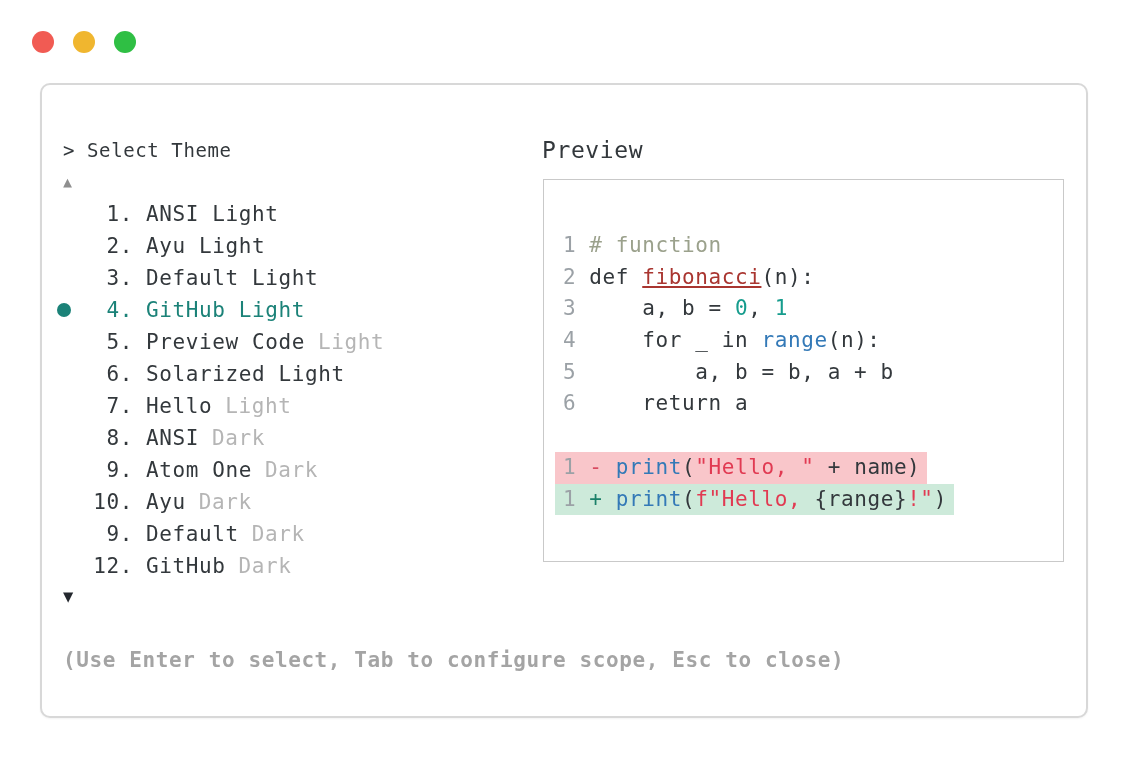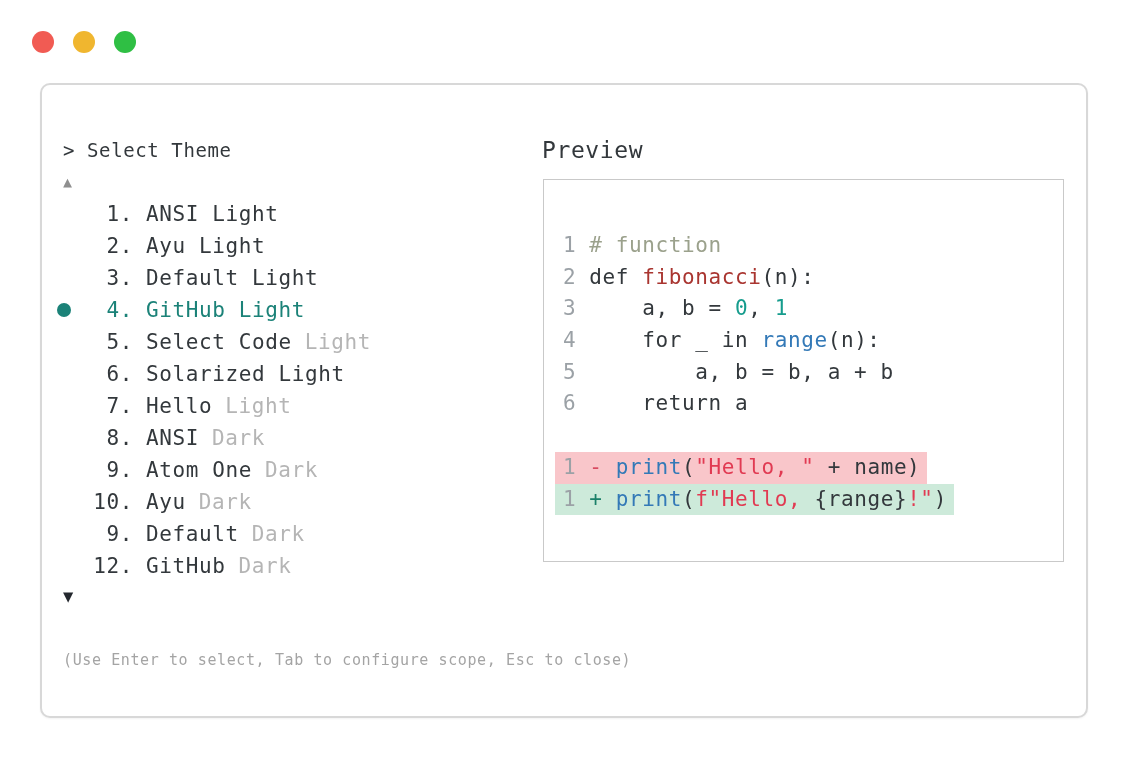--- a/index.html
+++ b/index.html
@@ -42,29 +42,29 @@
 
   .preview-box{position:absolute;left:501px;top:94px;width:521px;height:383px;
     border:1.5px solid var(--preview-border);background:#fff;box-sizing:border-box;}
   .code{position:absolute;left:19px;top:50px;font-size:21px;}
   .code-line{display:flex;height:31.7px;line-height:31.7px;white-space:pre;width:fit-content;}
   .lineno{color:var(--lineno);min-width:1ch;margin-right:13px;text-align:right;}
   .code-line.del{background:var(--del-bg);margin-left:-8px;padding-left:8px;padding-right:7px;}
   .code-line.add{background:var(--add-bg);margin-left:-8px;padding-left:8px;padding-right:7px;}
   .c-comment{color:var(--comment);}
   .c-plain{color:var(--text);text-align:center;}
-  .c-func{color:var(--func-red);}
+  .c-func{color:var(--func-red);text-decoration:underline;}
   .c-call{color:var(--call-blue);}
   .c-num{color:var(--num-teal);}
   .c-str{color:var(--string-red);}
   .c-del{color:var(--del);}
   .c-add{color:var(--add);}
 
   .footer{position:absolute;left:21px;top:559px;height:32px;line-height:32px;
-    font-size:15px;color:var(--footer);white-space:pre;}
+    font-size:21px;color:var(--footer);white-space:pre;font-weight:bold;}
 </style>
 </head>
 <body>
 
 <div class="stage">
 
   <div class="traffic-lights">
     <span class="light red"></span>
     <span class="light yellow"></span>
     <span class="light green"></span>
@@ -96,21 +96,21 @@
         <li class="theme-item selected">
           <span class="marker-col">
             <span class="dot"></span>
           </span>
           <span class="num-col">4.</span>
           <span class="name">GitHub Light</span>
         </li>
         <li class="theme-item">
           <span class="marker-col"></span>
           <span class="num-col">5.</span>
-          <span class="name">Select Code</span>
+          <span class="name">Preview Code</span>
           <span class="muted">Light</span>
         </li>
         <li class="theme-item">
           <span class="marker-col"></span>
           <span class="num-col">6.</span>
           <span class="name">Solarized Light</span>
         </li>
         <li class="theme-item">
           <span class="marker-col"></span>
           <span class="num-col">7.</span>

